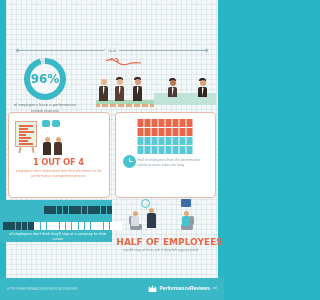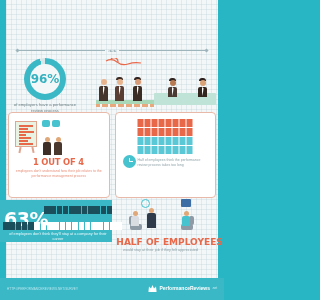--- a/index.html
+++ b/index.html
@@ -349,21 +349,20 @@
           </div>
         <div class="clock"></div>
         <div class="c2cap">Half of employees think the performance review process takes too long</div>
       </div>
     </div>
 
   </div>
 
   <div class="band63">
     <div class="bg"></div>
-    <div class="n63">63%</div>
     <div class="pgrid" id="pg1">
         <span class="pp" style="background: rgb(27, 79, 92);"></span>
         <span class="pp" style="background: rgb(27, 79, 92);"></span>
         <span class="pp" style="background: rgb(27, 79, 92);"></span>
         <span class="pp" style="background: rgb(27, 79, 92);"></span>
         <span class="pp" style="background: rgb(27, 79, 92);"></span>
         <span class="pp" style="background: rgb(27, 79, 92);"></span>
         <span class="pp" style="background: rgb(27, 79, 92);"></span>
         <span class="pp" style="background: rgb(27, 79, 92);"></span>
         <span class="pp" style="background: rgb(27, 79, 92);"></span>

